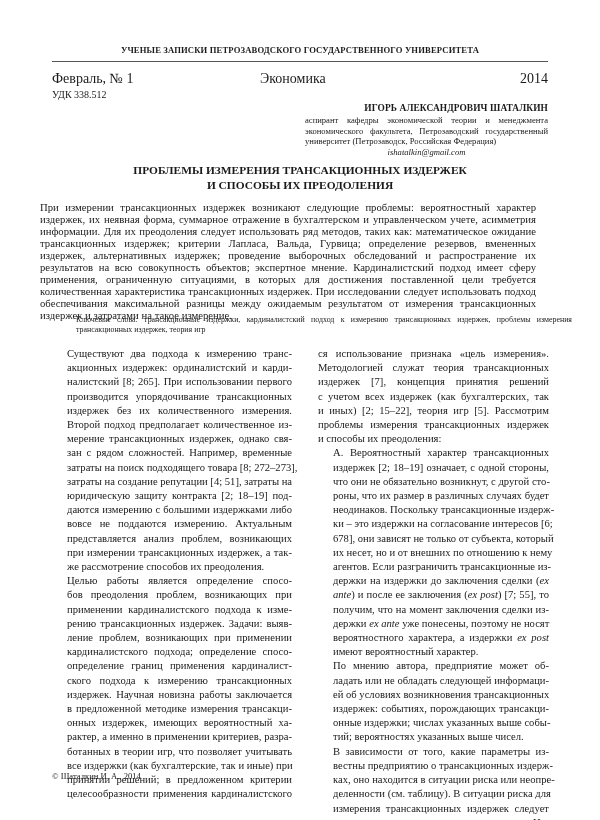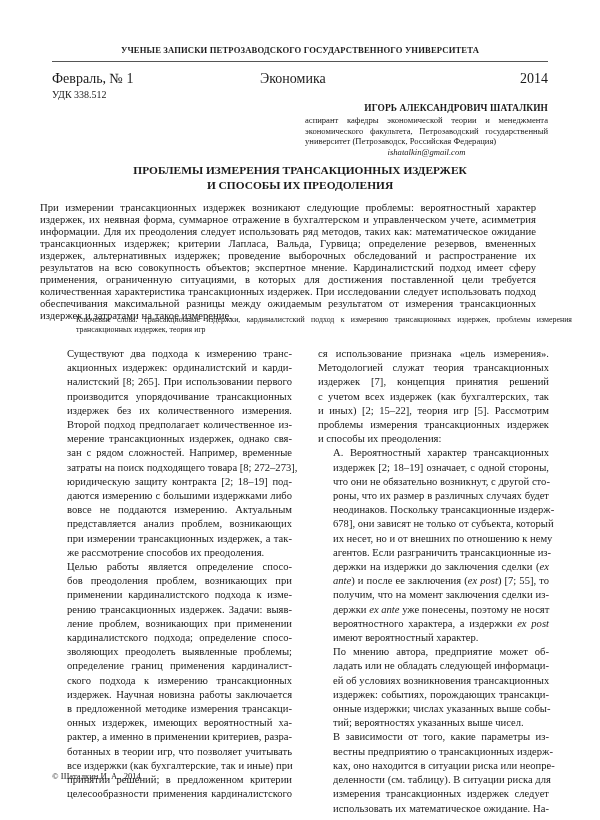--- a/index.html
+++ b/index.html
@@ -64,35 +64,35 @@
   <p>
       <span class="line">Существуют два подхода к измерению транс-</span>
       <span class="line">акционных издержек: ординалистский и карди-</span>
       <span class="line">налистский [8; 265]. При использовании первого</span>
       <span class="line">производится упорядочивание трансакционных</span>
       <span class="line">издержек без их количественного измерения.</span>
       <span class="line">Второй подход предполагает количественное из-</span>
       <span class="line">мерение трансакционных издержек, однако свя-</span>
       <span class="line">зан с рядом сложностей. Например, временные</span>
       <span class="line">затраты на поиск подходящего товара [8; 272–273],</span>
+      <span class="line">затраты на создание репутации [4; 51], затраты на</span>
       <span class="line">юридическую защиту контракта [2; 18–19] под-</span>
       <span class="line">даются измерению с большими издержками либо</span>
       <span class="line">вовсе не поддаются измерению. Актуальным</span>
       <span class="line">представляется анализ проблем, возникающих</span>
       <span class="line">при измерении трансакционных издержек, а так-</span>
       <span class="line last">же рассмотрение способов их преодоления.</span>
     </p>
   <p>
       <span class="line">Целью работы является определение спосо-</span>
       <span class="line">бов преодоления проблем, возникающих при</span>
       <span class="line">применении кардиналистского подхода к изме-</span>
       <span class="line">рению трансакционных издержек. Задачи: выяв-</span>
       <span class="line">ление проблем, возникающих при применении</span>
       <span class="line">кардиналистского подхода; определение спосо-</span>
-      <span class="line">зволяющих преодолеть выявленные проблемы;</span>
       <span class="line">определение границ применения кардиналист-</span>
       <span class="line">ского подхода к измерению трансакционных</span>
       <span class="line">издержек. Научная новизна работы заключается</span>
       <span class="line">в предложенной методике измерения трансакци-</span>
       <span class="line">онных издержек, имеющих вероятностный ха-</span>
       <span class="line">рактер, а именно в применении критериев, разра-</span>
       <span class="line">ботанных в теории игр, что позволяет учитывать</span>
       <span class="line">все издержки (как бухгалтерские, так и иные) при</span>
       <span class="line">принятии решений; в предложенном критерии</span>
       <span class="line">целесообразности применения кардиналистского</span>
@@ -108,20 +108,21 @@
       <span class="line">и иных) [2; 15–22], теория игр [5]. Рассмотрим</span>
       <span class="line">проблемы измерения трансакционных издержек</span>
       <span class="line last">и способы их преодоления:</span>
     </p>
   <p>
     <span class="line">А. Вероятностный характер трансакционных</span>
     <span class="line">издержек [2; 18–19] означает, с одной стороны,</span>
     <span class="line">что они не обязательно возникнут, с другой сто-</span>
     <span class="line">роны, что их размер в различных случаях будет</span>
     <span class="line">неодинаков. Поскольку трансакционные издерж-</span>
+    <span class="line">ки – это издержки на согласование интересов [6;</span>
     <span class="line">678], они зависят не только от субъекта, который</span>
     <span class="line">их несет, но и от внешних по отношению к нему</span>
     <span class="line">агентов. Если разграничить трансакционные из-</span>
     <span class="line"><span>держки на издержки до заключения сделки (</span><i>ex</i></span>
     <span class="line"><i>ante</i><span>) и после ее заключения (</span><i>ex post</i><span>) [7; 55], то</span></span>
     <span class="line">получим, что на момент заключения сделки из-</span>
     <span class="line"><span>держки </span><i>ex ante</i><span> уже понесены, поэтому не носят</span></span>
     <span class="line"><span>вероятностного характера, а издержки </span><i>ex post</i></span>
     <span class="line last">имеют вероятностный характер.</span>
   </p>

